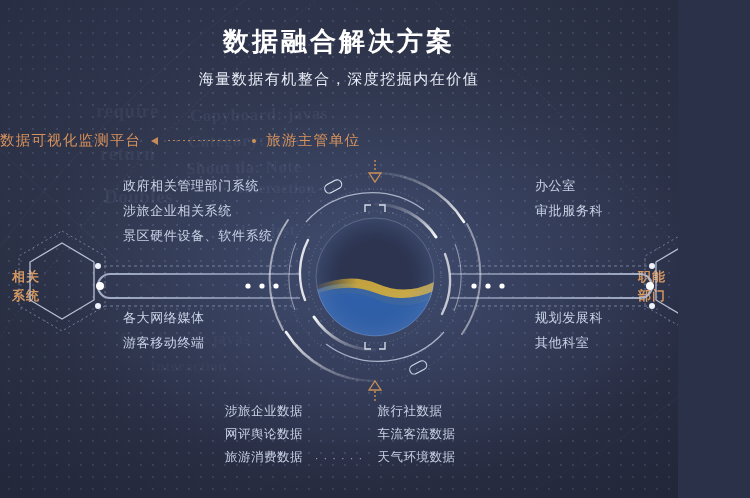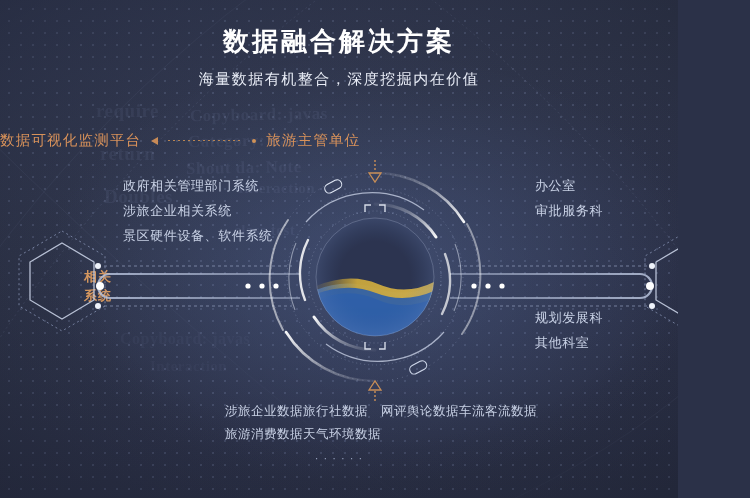--- a/index.html
+++ b/index.html
@@ -72,36 +72,36 @@
   .list{position:absolute;color:#c9d2e6;font-size:13px;letter-spacing:0.6px;line-height:25px;white-space:nowrap;}
   #list-left-top{left:107px;top:173px;}
   #list-left-bottom{left:107px;top:305px;}
   #list-right-top{left:519px;top:173px;}
   #list-right-bottom{left:519px;top:305px;}
   .list div{height:25px;margin-left:16px;}
 
   
   .bottomgrid{
     position:absolute;left:225px;top:403px;width:305px;
-    display:grid;grid-template-columns:1fr 1fr 1fr 1fr;row-gap:6px;
+    display:grid;grid-template-columns:1fr 1fr;row-gap:6px;
     color:#c9d2e6;font-size:12.5px;letter-spacing:0.5px;
   }
   .bottomgrid div{white-space:nowrap;}
   .ellipsis{
     position:absolute;left:0;right:0;top:452px;text-align:center;
     color:#98a2bd;font-size:11px;letter-spacing:1px;
   }
 
   
   .hex-wrap{position:absolute;width:100px;height:110px;}
   #hex-left{left:12px;top:231px;}
   #hex-right{left:638px;top:231px;}
   .hex-label{
     position:absolute;left:0;right:0;top:50%;transform:translateY(-50%);
-    text-align:right;color:#d5975f;font-size:13px;font-weight:bold;
+    text-align:left;color:#d5975f;font-size:13px;font-weight:bold;
     line-height:19px;letter-spacing:1px;
   }
 
   
   .center-text{
     position:absolute;left:275px;top:246px;width:200px;text-align:center;
     color:#ffffff;font-size:19px;font-weight:bold;letter-spacing:3px;line-height:27px;
     text-shadow:0 1px 3px rgba(10,16,35,0.55);
   }
 </style>
@@ -308,20 +308,24 @@
   <div class="center-text">
     <span>数据融合</span><br>
     <span>共享中心</span>
   </div>
 
   <div class="list" id="list-left-top">
     <div>政府相关管理部门系统</div>
     <div>涉旅企业相关系统</div>
     <div>景区硬件设备、软件系统</div>
   </div>
+  <div class="list" id="list-left-bottom">
+    <div>各大网络媒体</div>
+    <div>游客移动终端</div>
+  </div>
 
   <div class="list" id="list-right-top">
     <div>办公室</div>
     <div>审批服务科</div>
   </div>
   <div class="list" id="list-right-bottom">
     <div>规划发展科</div>
     <div>其他科室</div>
   </div>
 

